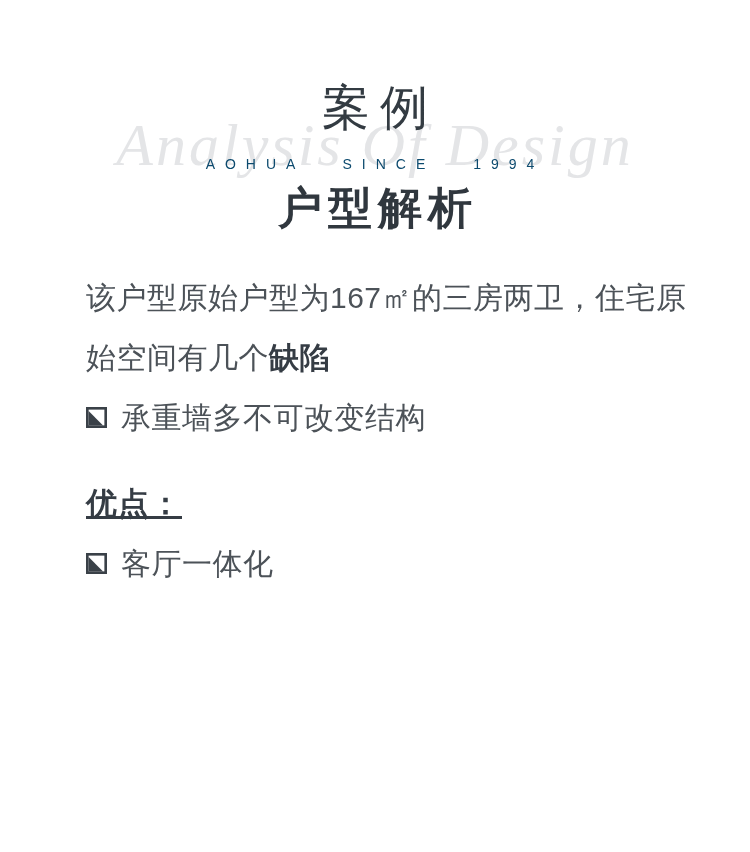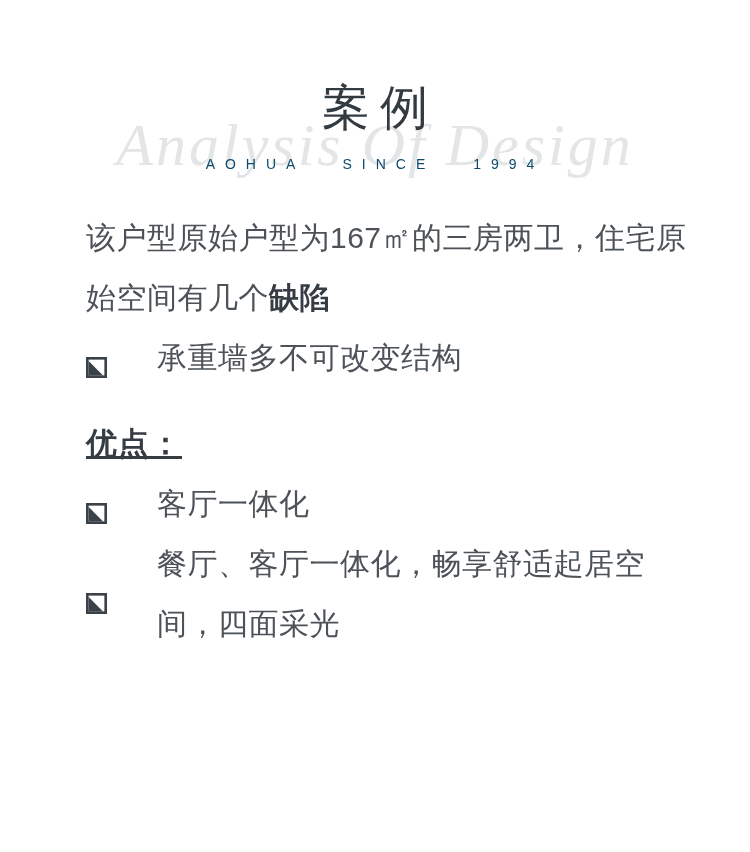--- a/index.html
+++ b/index.html
@@ -60,21 +60,21 @@
     padding:36px 60px 0 86px;
     font-size:30px;
     line-height:60px;
     letter-spacing:0.5px;
     color:#4c5258;
   }
   .intro { margin:0; width:620px; }
   .intro b, .strong { color:#353c44; font-weight:700; }
 
   ul.bullets { list-style:none; margin:0; padding:0; }
-  li.bullet-row { display:flex; align-items:center;gap:36px; }
+  li.bullet-row { display:flex; align-items:flex-start; }
   .bullet-icon { width:21px; height:21px; flex:0 0 auto; margin:19px 14px 0 0; display:block; }
   .bullet-text { width:590px; }
 
   .adv-heading {
     margin:26px 0 0 0;
     font-size:31px;
     line-height:60px;
     font-weight:700;
     letter-spacing:1px;
     color:#353c44;
@@ -83,20 +83,21 @@
 </style>
 </head>
 <body>
 
 <div class="page">
 
   <div class="header">
     <div class="watermark">Analysis Of Design</div>
     <div class="kicker">案例</div>
     <div class="brand-line">AOHUA SINCE 1994</div>
+    <div class="page-title">户型解析</div>
   </div>
 
   <div class="content">
 
     <p class="intro"><span>该户型原始户型为167㎡的三房两卫，住宅原始空间有几个</span><b>缺陷</b></p>
 
     <ul class="bullets">
       <li class="bullet-row">
         <svg class="bullet-icon" viewBox="0 0 24 24">
           <rect x="1.5" y="1.5" width="21" height="21" fill="#ffffff" stroke="#3a4148" stroke-width="3"></rect>
@@ -109,23 +110,16 @@
     <h3 class="adv-heading">优点：</h3>
 
     <ul class="bullets">
       <li class="bullet-row">
         <svg class="bullet-icon" viewBox="0 0 24 24">
           <rect x="1.5" y="1.5" width="21" height="21" fill="#ffffff" stroke="#3a4148" stroke-width="3"></rect>
           <polygon points="3,4.5 19.5,21 3,21" fill="#3a4148"></polygon>
         </svg>
         <span class="bullet-text">客厅一体化</span>
       </li>
-      <li class="bullet-row">
-        <svg class="bullet-icon" viewBox="0 0 24 24">
-          <rect x="1.5" y="1.5" width="21" height="21" fill="#ffffff" stroke="#3a4148" stroke-width="3"></rect>
-          <polygon points="3,4.5 19.5,21 3,21" fill="#3a4148"></polygon>
-        </svg>
-        <span class="bullet-text">餐厅、客厅一体化，畅享舒适起居空间，四面采光</span>
-      </li>
     </ul>
 
   </div>
 </div>
 
 </body></html>

